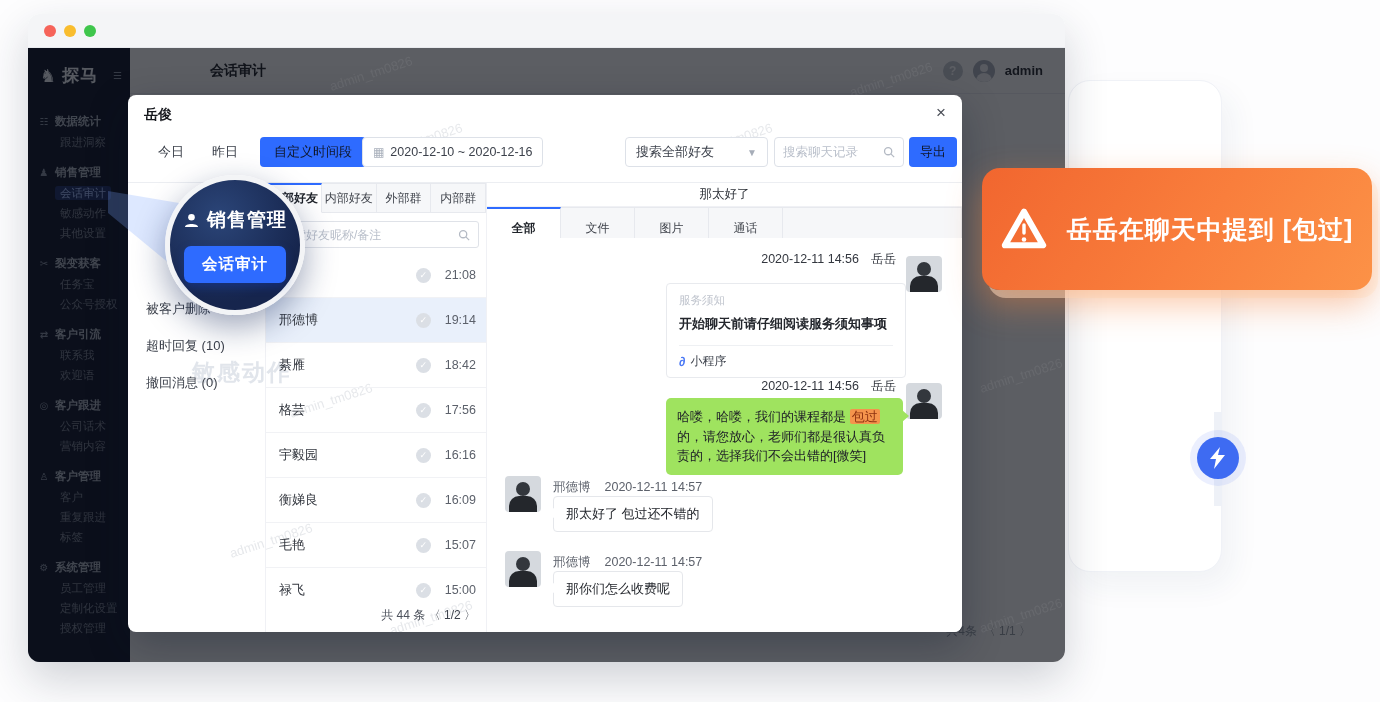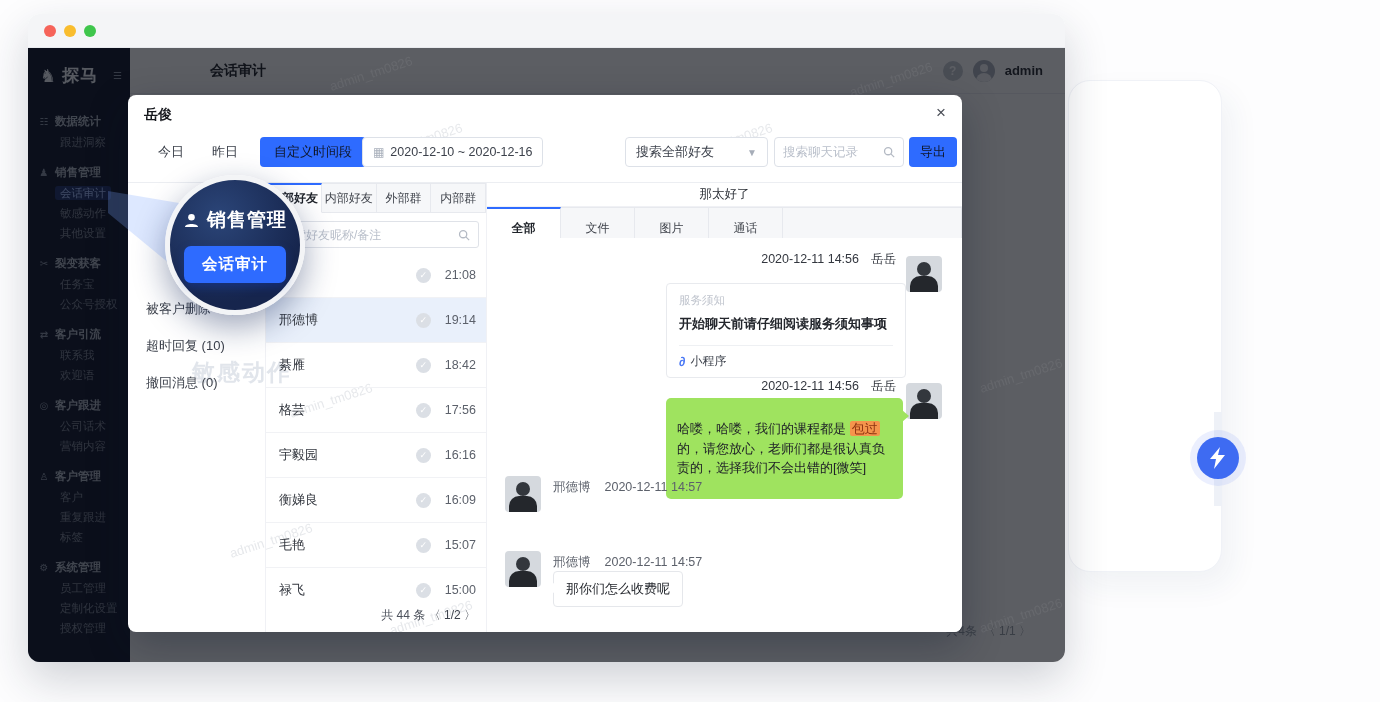--- a/index.html
+++ b/index.html
@@ -102,21 +102,21 @@
   .msg-meta-r { position:absolute; font-size:12.5px; color:#33373f; text-align:left; }
   .msg-meta-r b { font-weight:normal; margin-left:12px; }
   .avatar { position:absolute; width:36px; height:36px; border-radius:4px; background:#d5d9de; overflow:hidden; }
   .avatar::before { content:""; position:absolute; left:11px; top:6px; width:14px; height:14px; border-radius:50%; background:#33373d; }
   .avatar::after { content:""; position:absolute; left:4px; top:20px; width:28px; height:16px; border-radius:10px 10px 0 0; background:#24272c; }
   .card-msg { position:absolute; width:240px; background:#fff; border:1px solid #e8eaee; border-radius:4px; padding:9px 12px 0; }
   .card-title { font-size:11.5px; color:#c0c5ce; margin-bottom:7px; }
   .card-body { font-size:13px; color:#23262c; font-weight:bold; padding-bottom:12px; }
   .card-foot { border-top:1px solid #eef0f3; padding:7px 0; font-size:12px; color:#3c414b; display:flex; align-items:center; gap:5px; }
   .mini-ic { color:#4a78f5; font-size:13px; font-weight:bold; }
-  .green-bubble { position:absolute; width:237px; background:#9fe35f; border-radius:5px; padding:21px 11px; font-size:13px; color:#202328; line-height:1.5; }
+  .green-bubble { position:absolute; width:237px; background:#9fe35f; border-radius:5px; padding:9px 11px; font-size:13px; color:#202328; line-height:1.5; }
   .green-bubble::after { content:""; position:absolute; right:-6px; top:12px; border:6px solid transparent; border-right:none; border-left:7px solid #9fe35f; }
   .hl { background:#f5944c; color:#8d3210; padding:0 2px; border-radius:2px; }
   .msg-left-meta { position:absolute; font-size:12.5px; color:#5c616b;text-align:center; }
   .msg-left-meta .tm { margin-left:14px; color:#5c616b; }
   .white-bubble { position:absolute; background:#fff; border:1px solid #e5e7eb; border-radius:4px; padding:8px 12px; font-size:13px; color:#23262c; white-space:nowrap; }
   .white-bubble::before { content:""; position:absolute; left:-6px; top:10px; border:6px solid transparent; border-left:none; border-right:7px solid #fff; }
 
   .wm { position:absolute; font-size:13px; color:rgba(140,150,165,.22); transform:rotate(-18deg); white-space:nowrap; pointer-events:none; }
   .wm-dark { color:rgba(255,255,255,.07); z-index:6; }
 
@@ -143,20 +143,28 @@
 <div class="canvas">
 
   <div class="side-card"></div>
   <div class="v-stripe"></div>
   <div class="bolt-circle">
     <svg width="20" height="24" viewBox="0 0 20 24">
       <polygon points="12,1 2,13 8,13 6,23 17,9 10,9" fill="#ffffff"></polygon>
     </svg>
   </div>
 
+  <div class="callout">
+    <svg width="46" height="42" viewBox="0 0 48 44">
+      <path d="M24 4 L44 39 L4 39 Z" fill="none" stroke="#ffffff" stroke-width="6.5" stroke-linejoin="round"></path>
+      <rect x="22.2" y="16" width="3.6" height="12" rx="1.8" fill="#ffffff"></rect>
+      <circle cx="24" cy="33" r="2.4" fill="#ffffff"></circle>
+    </svg>
+    <span class="callout-text">岳岳在聊天中提到 [包过]</span>
+  </div>
 
   <div class="win">
     <div class="titlebar">
       <span class="dot" style="background:#f6645a"></span>
       <span class="dot" style="background:#f9bd2e"></span>
       <span class="dot" style="background:#3fc64c"></span>
     </div>
     <div class="win-content">
 
       <div class="sidebar">
@@ -385,20 +393,21 @@
             </div>
             <div class="avatar" style="right:20px; top:145px"></div>
             <div class="green-bubble" style="right:59px; top:160px">
               <span>哈喽，哈喽，我们的课程都是 </span><span class="hl">包过</span><span> 的，请您放心，老师们都是很认真负责的，选择我们不会出错的[微笑]</span>
             </div>
 
             <div class="avatar" style="left:18px; top:238px"></div>
             <div class="msg-left-meta" style="left:66px; top:241px">
               <span>邢德博</span><span class="tm">2020-12-11 14:57</span>
             </div>
+            <div class="white-bubble" style="left:66px; top:258px">那太好了 包过还不错的</div>
 
             <div class="avatar" style="left:18px; top:313px"></div>
             <div class="msg-left-meta" style="left:66px; top:316px">
               <span>邢德博</span><span class="tm">2020-12-11 14:57</span>
             </div>
             <div class="white-bubble" style="left:66px; top:333px">那你们怎么收费呢</div>
           </div>
         </div>
       </div>
 

